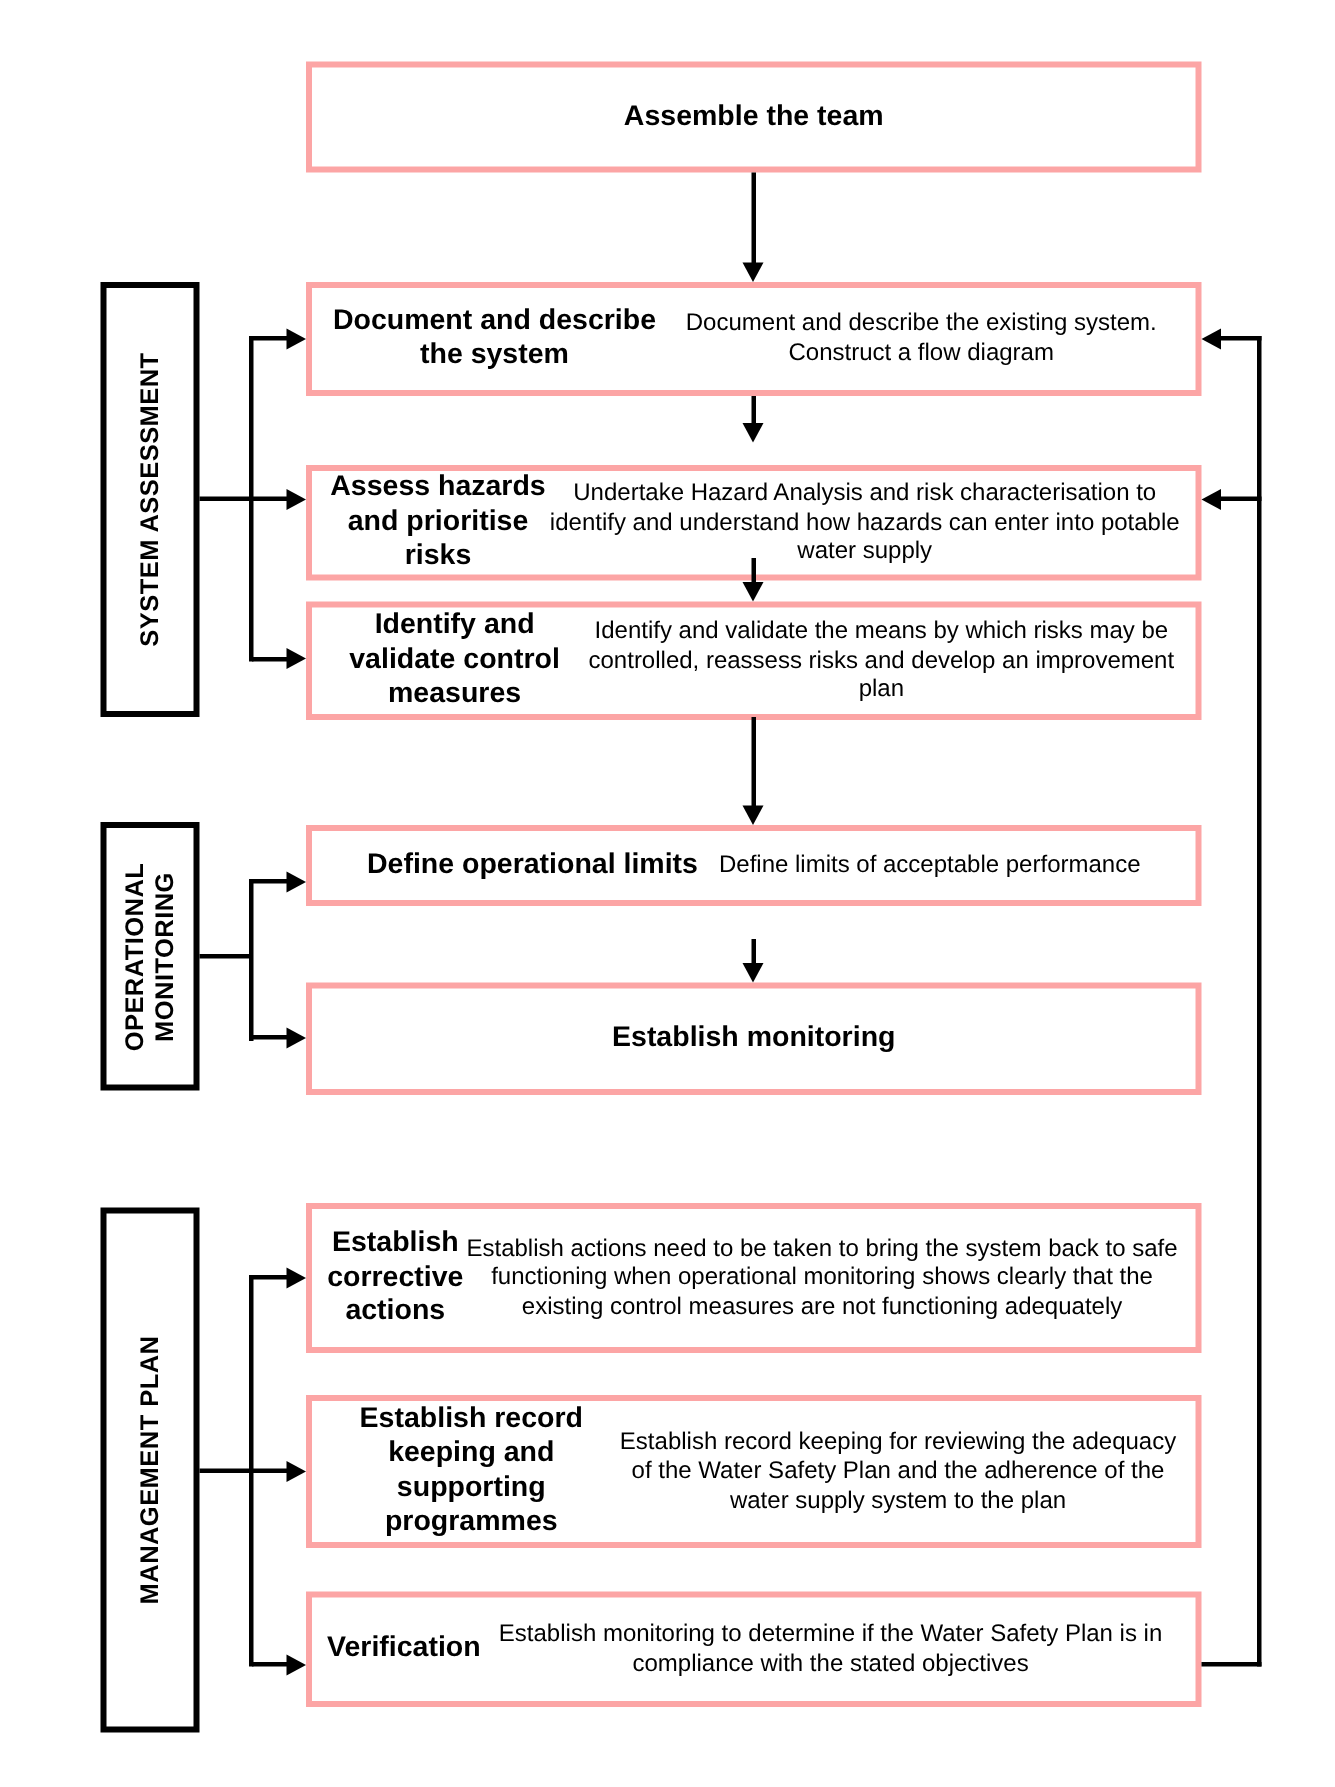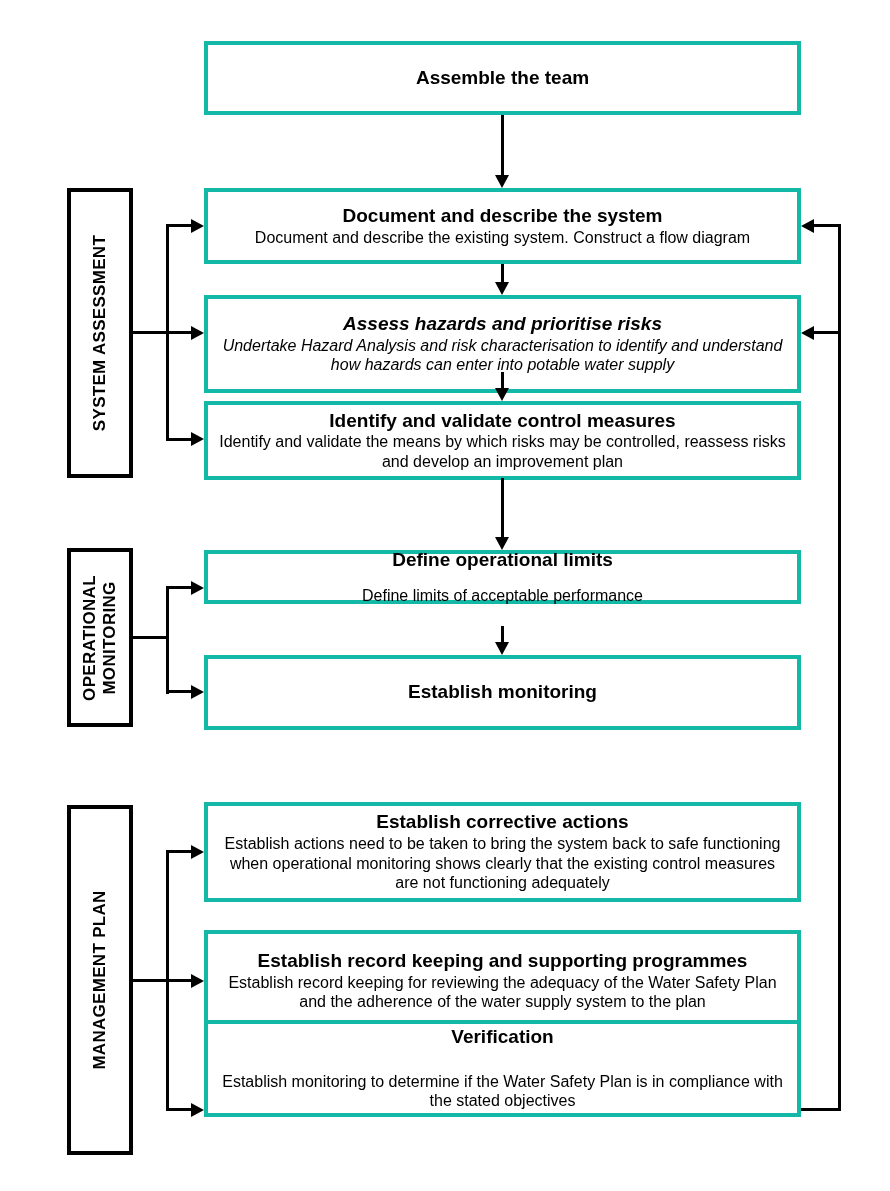--- a/index.html
+++ b/index.html
@@ -7,27 +7,27 @@
     position:relative;
     width:890px;height:1191px;
     background:#ffffff;
     font-family:"Liberation Sans", sans-serif;
     color:#000;
     overflow:hidden;
   }
   .flow-box{
     position:absolute;
     left:204px;width:597px;
-    border:4px solid #14b8a6;
+    border:4px solid #fca5a5;
     background:#fff;
     box-sizing:border-box;
-    display:flex;flex-direction:column;
+    display:flex;flex-direction:row;
     align-items:center;justify-content:center;
     text-align:center;
-    padding:2px 10px;
+    padding:12px 10px;
   }
   .flow-box .title{
     font-weight:bold;
     font-size:19px;
     line-height:1.2;
   }
   .flow-box .desc{
     font-size:16px;
     line-height:1.22;
   }
@@ -77,21 +77,21 @@
 
   <div class="flow-box" style="top:41px;height:74px;">
     <div class="title">Assemble the team</div>
   </div>
 
   <div class="flow-box" style="top:188px;height:76px;">
     <div class="title">Document and describe the system</div>
     <div class="desc">Document and describe the existing system. Construct a flow diagram</div>
   </div>
 
-  <div class="flow-box" style="top:295px;height:98px;font-style:italic;">
+  <div class="flow-box" style="top:310px;height:77px;">
     <div class="title">Assess hazards and prioritise risks</div>
     <div class="desc">Undertake Hazard Analysis and risk characterisation to identify and understand how hazards can enter into potable water supply</div>
   </div>
 
   <div class="flow-box" style="top:401px;height:79px;">
     <div class="title">Identify and validate control measures</div>
     <div class="desc">Identify and validate the means by which risks may be controlled, reassess risks and develop an improvement plan</div>
   </div>
 
   <div class="flow-box" style="top:550px;height:54px;gap:14px;">
@@ -106,21 +106,21 @@
   <div class="flow-box" style="top:802px;height:100px;">
     <div class="title">Establish corrective actions</div>
     <div class="desc">Establish actions need to be taken to bring the system back to safe functioning when operational monitoring shows clearly that the existing control measures are not functioning adequately</div>
   </div>
 
   <div class="flow-box" style="top:930px;height:102px;">
     <div class="title">Establish record keeping and supporting programmes</div>
     <div class="desc">Establish record keeping for reviewing the adequacy of the Water Safety Plan and the adherence of the water supply system to the plan</div>
   </div>
 
-  <div class="flow-box" style="top:1020px;height:97px;justify-content:space-between;">
+  <div class="flow-box" style="top:1061px;height:77px;justify-content:space-between;">
     <div class="title">Verification</div>
     <div class="desc">Establish monitoring to determine if the Water Safety Plan is in compliance with the stated objectives</div>
   </div>
 
   <div>
     <div class="vline" style="left:501px;top:115px;height:62px;"></div>
     <div class="ah-down" style="left:495px;top:175px;"></div>
   </div>
   <div>
     <div class="vline" style="left:501px;top:264px;height:20px;"></div>

